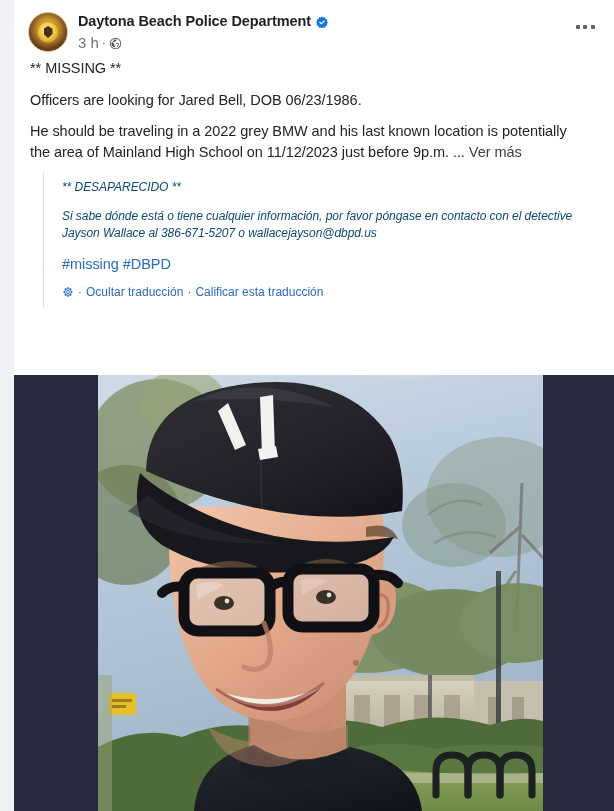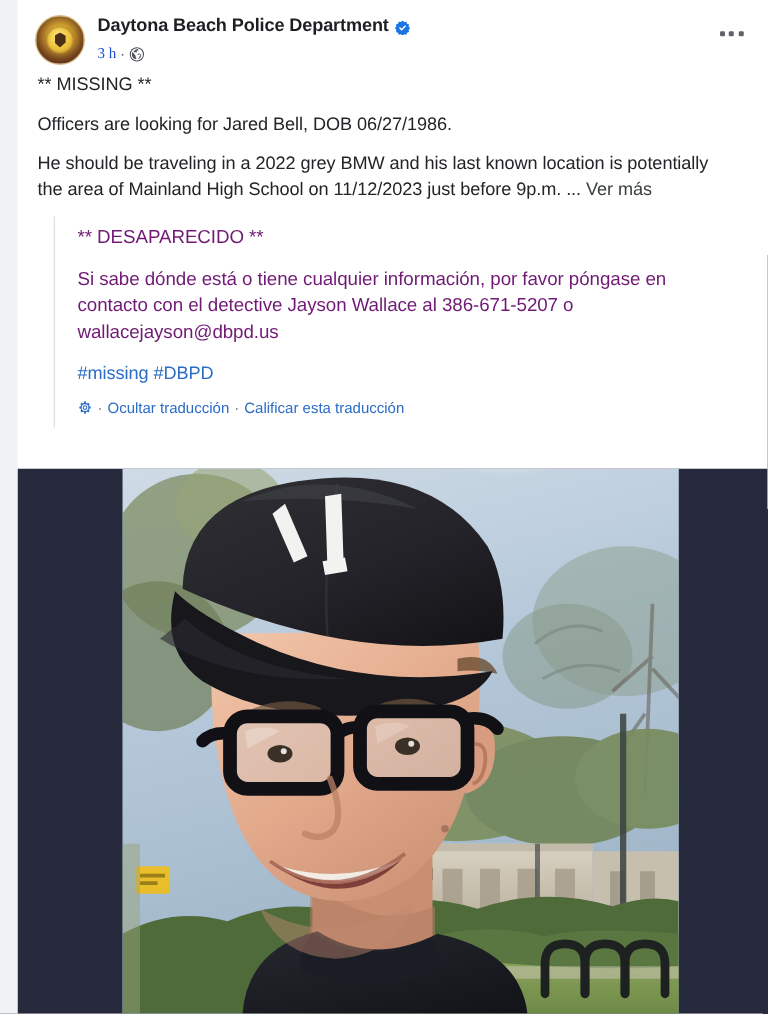--- a/index.html
+++ b/index.html
@@ -98,24 +98,23 @@
 
   .meta-row {
     display: flex;
     align-items: center;
     gap: 3px;
     margin-top: 4px;
     height: 16px;
   }
 
   .meta-time {
-    font-size: 12px;
-    color: #1d4ed8;
+    font-size: 15px;
+    color: #737373;
     white-space: nowrap;
-    font-family: Liberation Serif, serif;
   }
   .meta-dot {
     font-size: 12.5px;
     color: #61656c;
     line-height: 1;
   }
 
   .globe-icon {
     display: inline-block;
     width: 13px;
@@ -166,25 +165,26 @@
   }
 
   
   .translation-block {
     margin: 8px 0 0 13px;
     padding: 6px 0 0 18px;
     border-left: 1px solid #dcdfe3;
   }
 
   .tpara {
-    font-size: 15px;
+    font-size: 12px;
     line-height: 1.42;
-    color: #701a75;
+    color: #0c4a6e;
     margin-bottom: 12px;
     letter-spacing: -0.05px;
+    font-style: italic;
   }
 
   .hashtags {
     font-size: 14.5px;
     line-height: 1.42;
     color: #2b6cc4;
     margin-bottom: 10px;
     letter-spacing: -0.05px;
   }
   .hashtags a {
@@ -272,21 +272,21 @@
 
     <div class="more-button" title="More options">
       <span></span>
       <span></span>
       <span></span>
     </div>
   </div>
 
   <div class="post-body">
     <div class="para">** MISSING **</div>
-    <div class="para">Officers are looking for Jared Bell, DOB 06/27/1986.</div>
+    <div class="para">Officers are looking for Jared Bell, DOB 06/23/1986.</div>
     <div class="para"><span>He should be traveling in a 2022 grey BMW and his last known location is potentially the area of Mainland High School on 11/12/2023 just before 9p.m. ...</span> <span class="see-more">Ver más</span></div>
 
     <div class="translation-block">
       <div class="tpara">** DESAPARECIDO **</div>
       <div class="tpara">Si sabe dónde está o tiene cualquier información, por favor póngase en contacto con el detective Jayson Wallace al 386-671-5207 o wallacejayson@dbpd.us</div>
       <div class="hashtags"><a href="#">#missing #DBPD</a></div>
 
       <div class="translation-footer">
         <span class="gear-icon">
           <svg viewBox="0 0 24 24" width="12" height="12" aria-hidden="true">

